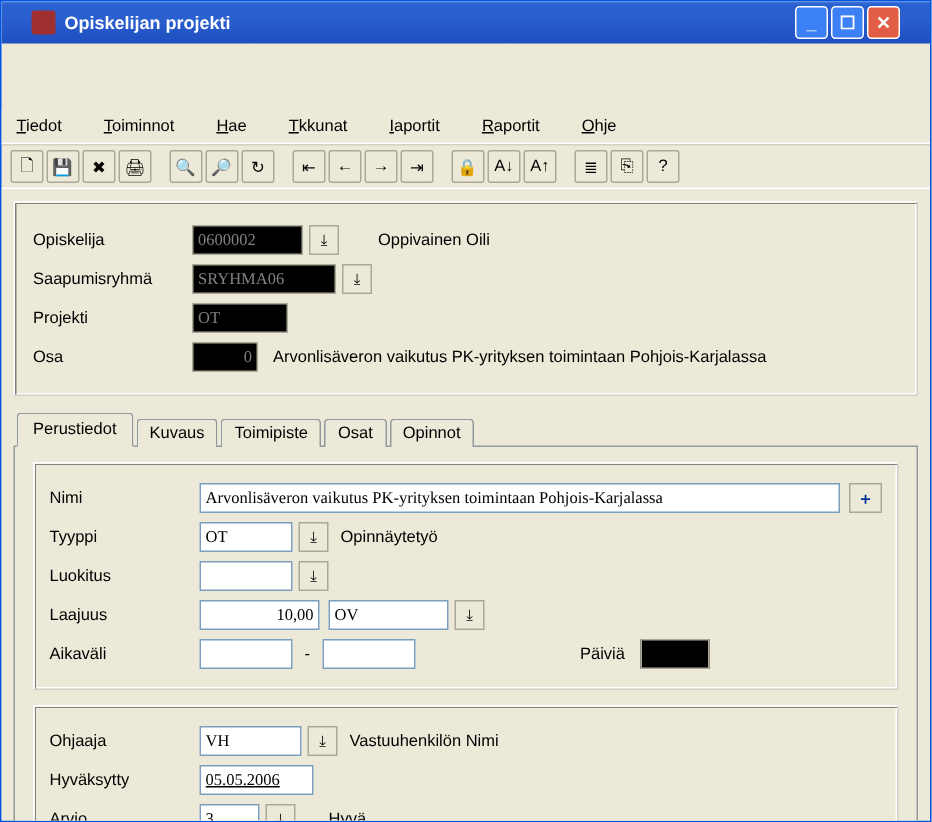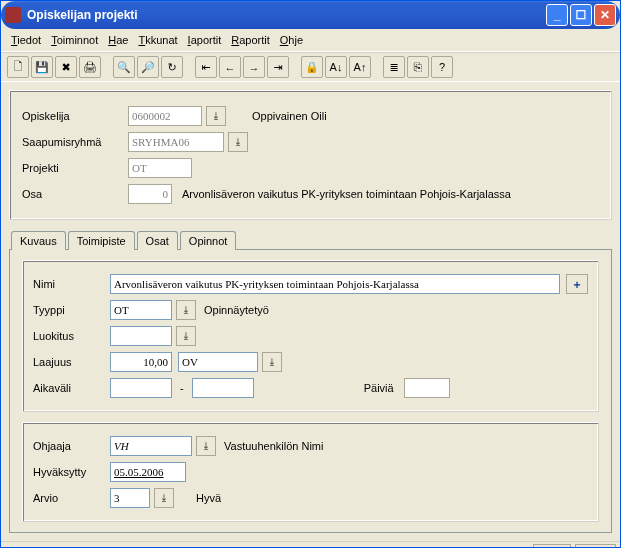--- a/index.html
+++ b/index.html
@@ -11,41 +11,41 @@
     width: 621px;
     height: 548px;
     overflow: hidden;
     border: 1px solid #0054e3;
   }
   .titlebar {
     height: 28px;
     background: linear-gradient(to bottom, #3b77dd 0%, #2a5fd0 8%, #2a5fd0 40%, #1f4ec0 100%);
     display: flex;
     align-items: center;
-    padding: 0 4px;
+    padding: 0 20px;
     color: #fff;
-    border-radius: 14px;
   }
   .titlebar .icon {
     width: 16px; height: 16px; background: #a03030; margin-right: 6px;
     border-radius: 2px;
   }
   .titlebar .title { font-weight: bold; font-size: 12px; flex: 1; }
   .winbtns { display: flex; gap: 2px; }
   .winbtn {
     width: 22px; height: 22px; border: 1px solid #fff; border-radius: 3px;
     display: flex; align-items: center; justify-content: center;
     font-weight: bold; color: #fff; font-size: 12px;
   }
   .winbtn.min, .winbtn.max { background: #3c80f5; }
   .winbtn.close { background: #e25d45; }
   .menubar {
-    display: flex; align-items: center; gap: 2px;
+    display: flex; align-items: center; gap: 20px;
     padding: 3px 6px; background: #ece9d8;
     border-bottom: 1px solid #fff;
+    margin-top: 44px;
   }
   .menuitem { padding: 2px 4px; }
   .menuitem .u { text-decoration: underline; }
   .toolbar {
     display: flex; align-items: center; gap: 2px;
     padding: 3px 6px;
     border-top: 1px solid #d4d0c8;
     border-bottom: 1px solid #fff;
   }
   .tbtn {
@@ -62,27 +62,27 @@
     border: 1px solid #d4d0c8;
     border-top-color: #fff;
     border-left-color: #fff;
     box-shadow: inset 1px 1px #808080, inset -1px -1px #fff;
     padding: 10px 12px;
     background: #ece9d8;
     margin-bottom: 10px;
   }
   .row { display: flex; align-items: center; margin: 4px 0; min-height: 22px; }
   .lbl { width: 106px; color: #000; }
-  .lbl2 { width: 77px; }
+  .lbl2 { width: 100px; }
   input[type=text] {
     height: 20px; border: 1px solid #7b9ebd;
     padding: 1px 3px; font-family: Tahoma; font-size: 11px;
     background: #fff;
   }
-  input.ro { background: #ffffff; color: #808080; border: 1px solid #aca899; }
+  input.ro { background: #000000; color: #808080; border: 1px solid #aca899; }
   .pickbtn {
     width: 20px; height: 20px; border: 1px solid #aca899;
     background: #ece9d8; margin-left: 4px;
     display: inline-flex; align-items: center; justify-content: center;
     font-size: 10px;
   }
   .tabs {
     display: flex; align-items: flex-end; margin-top: 4px;
     padding-left: 2px;
   }
@@ -183,20 +183,21 @@
       <input type="text" class="ro" style="width: 64px;" readonly="" value="OT">
     </div>
     <div class="row">
       <div class="lbl">Osa</div>
       <input type="text" class="ro right" style="width: 44px;" readonly="" value="0">
       <div style="margin-left:10px">Arvonlisäveron vaikutus PK-yrityksen toimintaan Pohjois-Karjalassa</div>
     </div>
   </div>
 
   <div class="tabs">
+    <div class="tab active">Perustiedot</div>
     <div class="tab">Kuvaus</div>
     <div class="tab">Toimipiste</div>
     <div class="tab">Osat</div>
     <div class="tab">Opinnot</div>
   </div>
 
   <div class="tabpanel">
 
     <div class="groupbox" style="padding:8px 10px">
       <div class="row">
@@ -210,38 +211,38 @@
         <div class="pickbtn">⤓</div>
         <div style="margin-left:8px">Opinnäytetyö</div>
       </div>
       <div class="row">
         <div class="lbl2">Luokitus</div>
         <input type="text" style="width: 62px;" value="">
         <div class="pickbtn">⤓</div>
       </div>
       <div class="row">
         <div class="lbl2">Laajuus</div>
-        <input type="text" class="right" style="width: 62px;" value="10,00">
+        <input type="text" class="right" style="width: 80px;" value="10,00">
         <input type="text" style="width: 80px; margin-left: 6px;" value="OV">
         <div class="pickbtn">⤓</div>
       </div>
       <div class="row">
         <div class="lbl2">Aikaväli</div>
         <input type="text" style="width: 62px;" value="">
         <div style="margin:0 8px">-</div>
         <input type="text" style="width: 62px;" value="">
         <div style="margin-left:110px">Päiviä</div>
         <input type="text" class="ro" style="width: 46px; margin-left: 10px;" readonly="" value="">
       </div>
     </div>
 
     <div class="groupbox" style="padding:8px 10px;margin-bottom:0">
       <div class="row">
         <div class="lbl2">Ohjaaja</div>
-        <input type="text" style="width: 82px; font-style: italic;" value="VH">
+        <input type="text" style="width: 68px;" value="VH">
         <div class="pickbtn">⤓</div>
         <div style="margin-left:8px">Vastuuhenkilön Nimi</div>
       </div>
       <div class="row">
         <div class="lbl2">Hyväksytty</div>
         <input type="text" style="width: 76px; text-decoration: underline;" value="05.05.2006">
       </div>
       <div class="row">
         <div class="lbl2">Arvio</div>
         <input type="text" style="width: 40px;" value="3">

